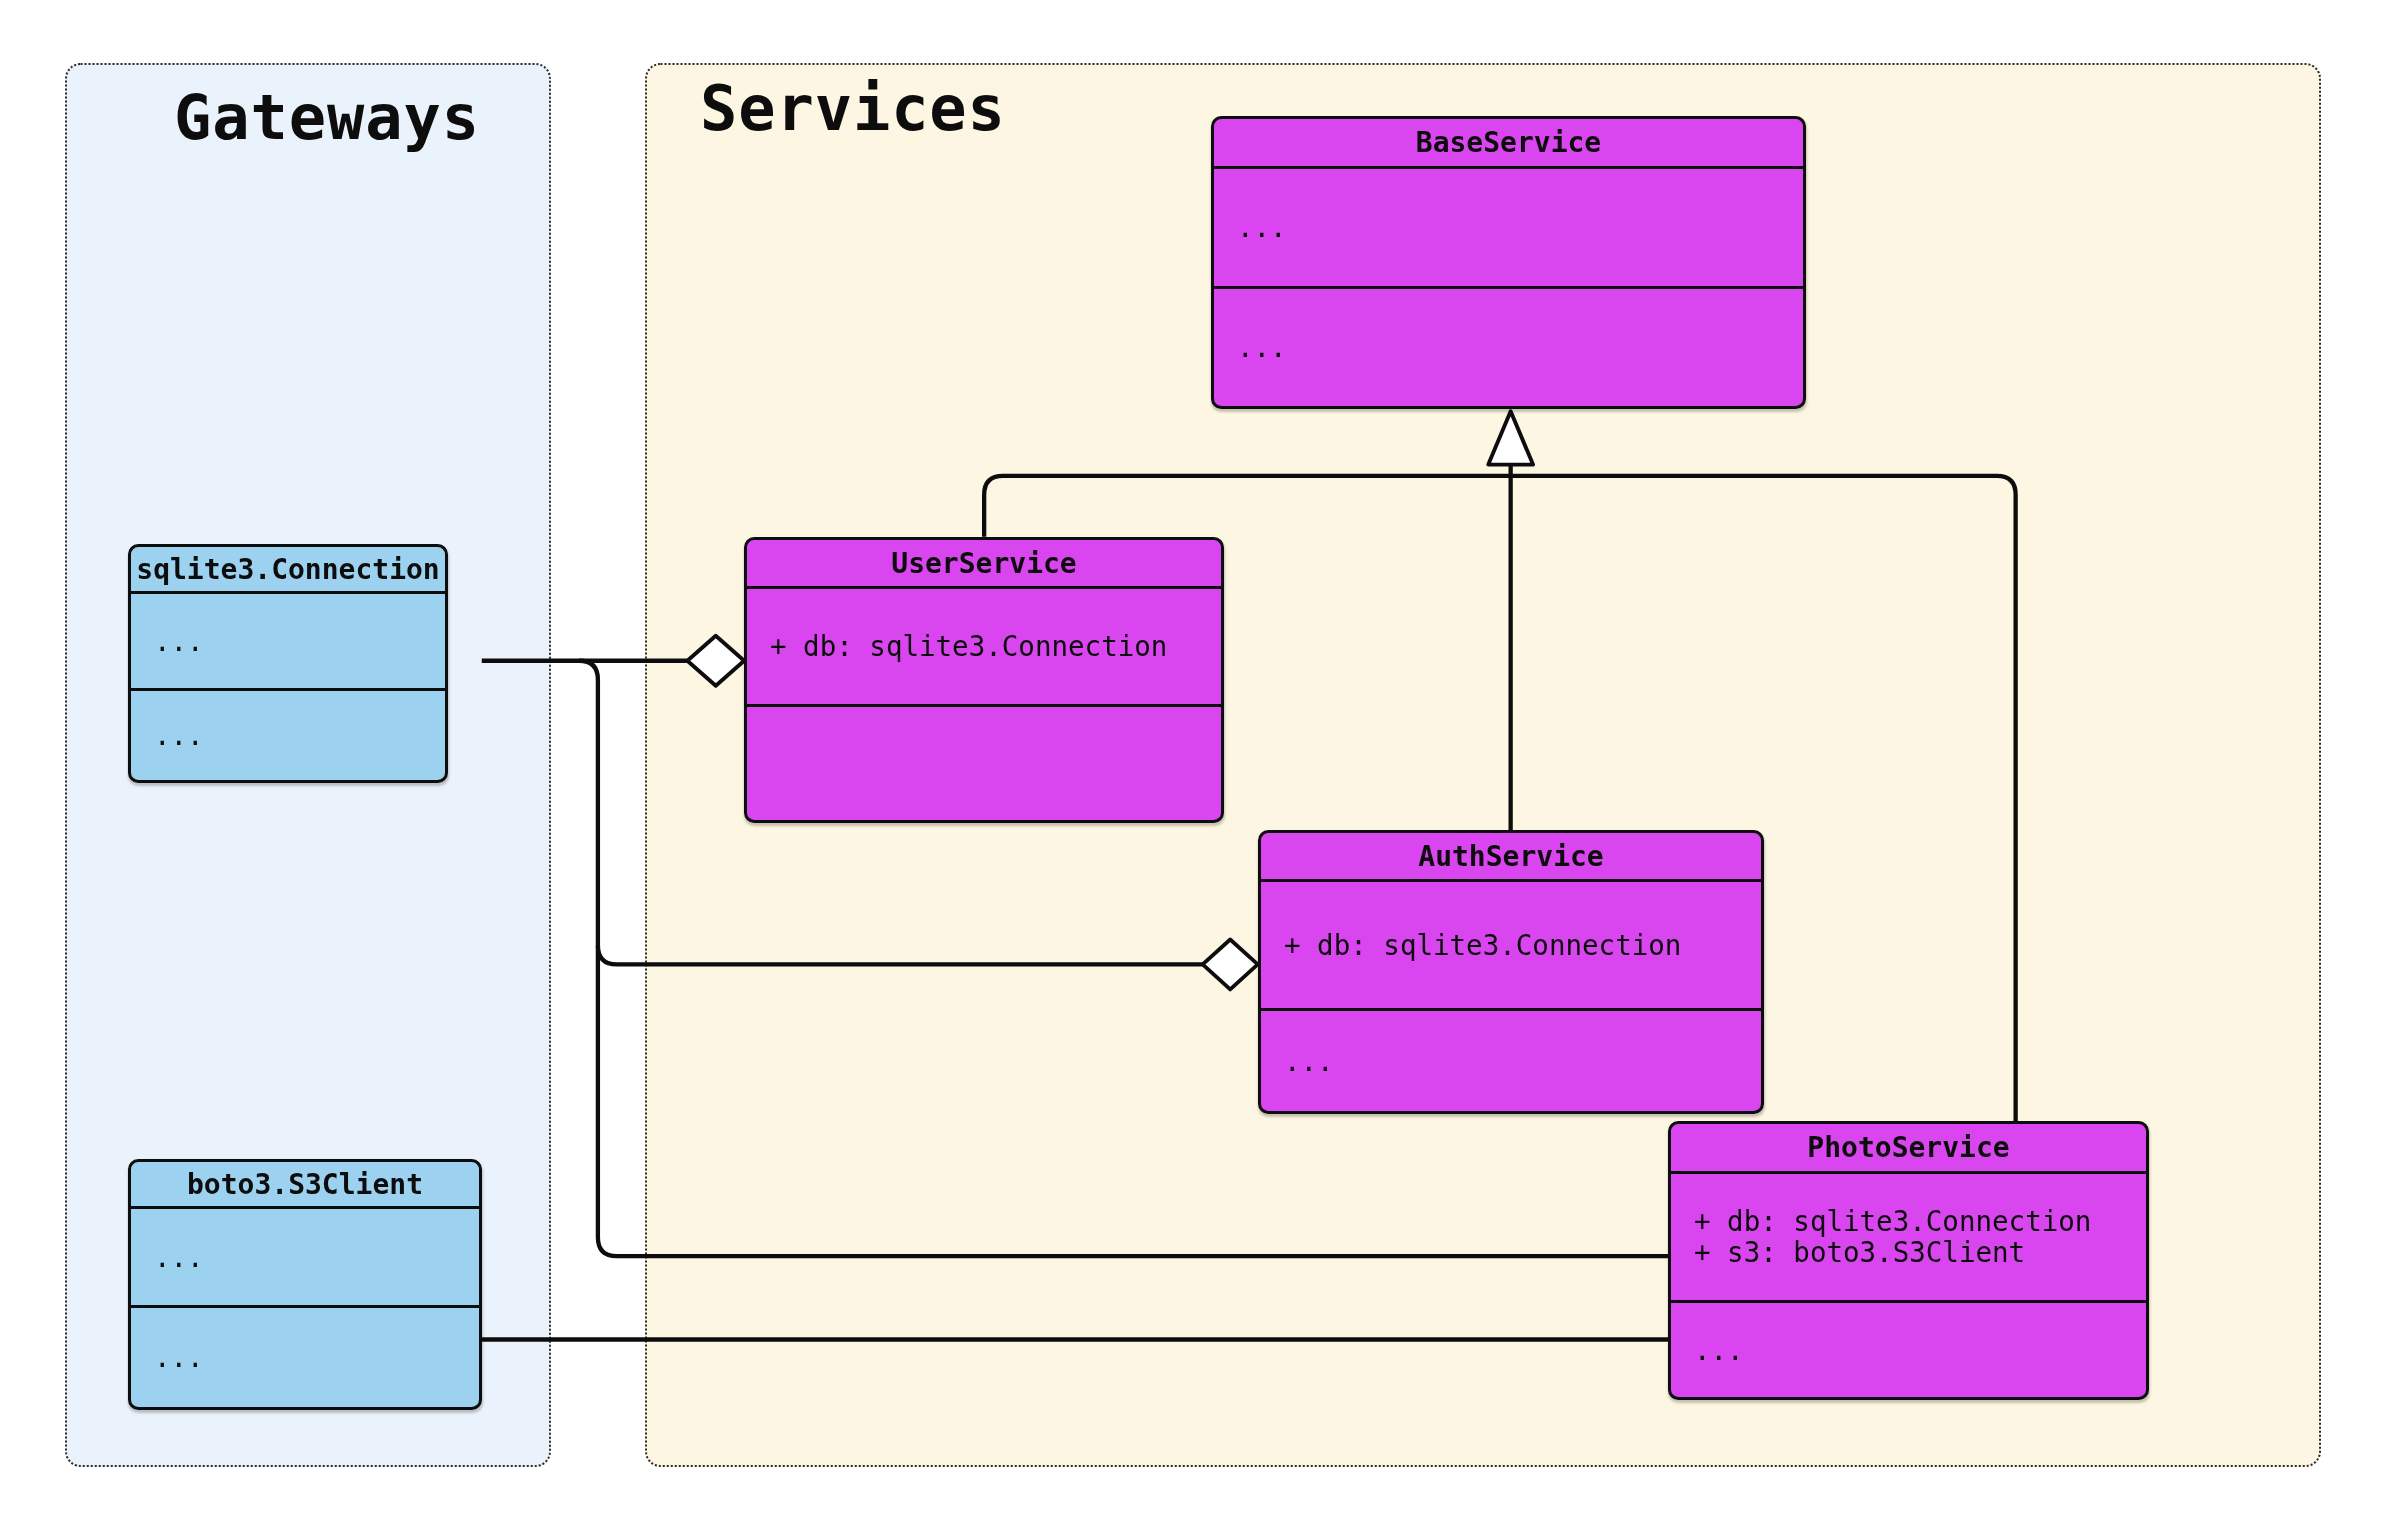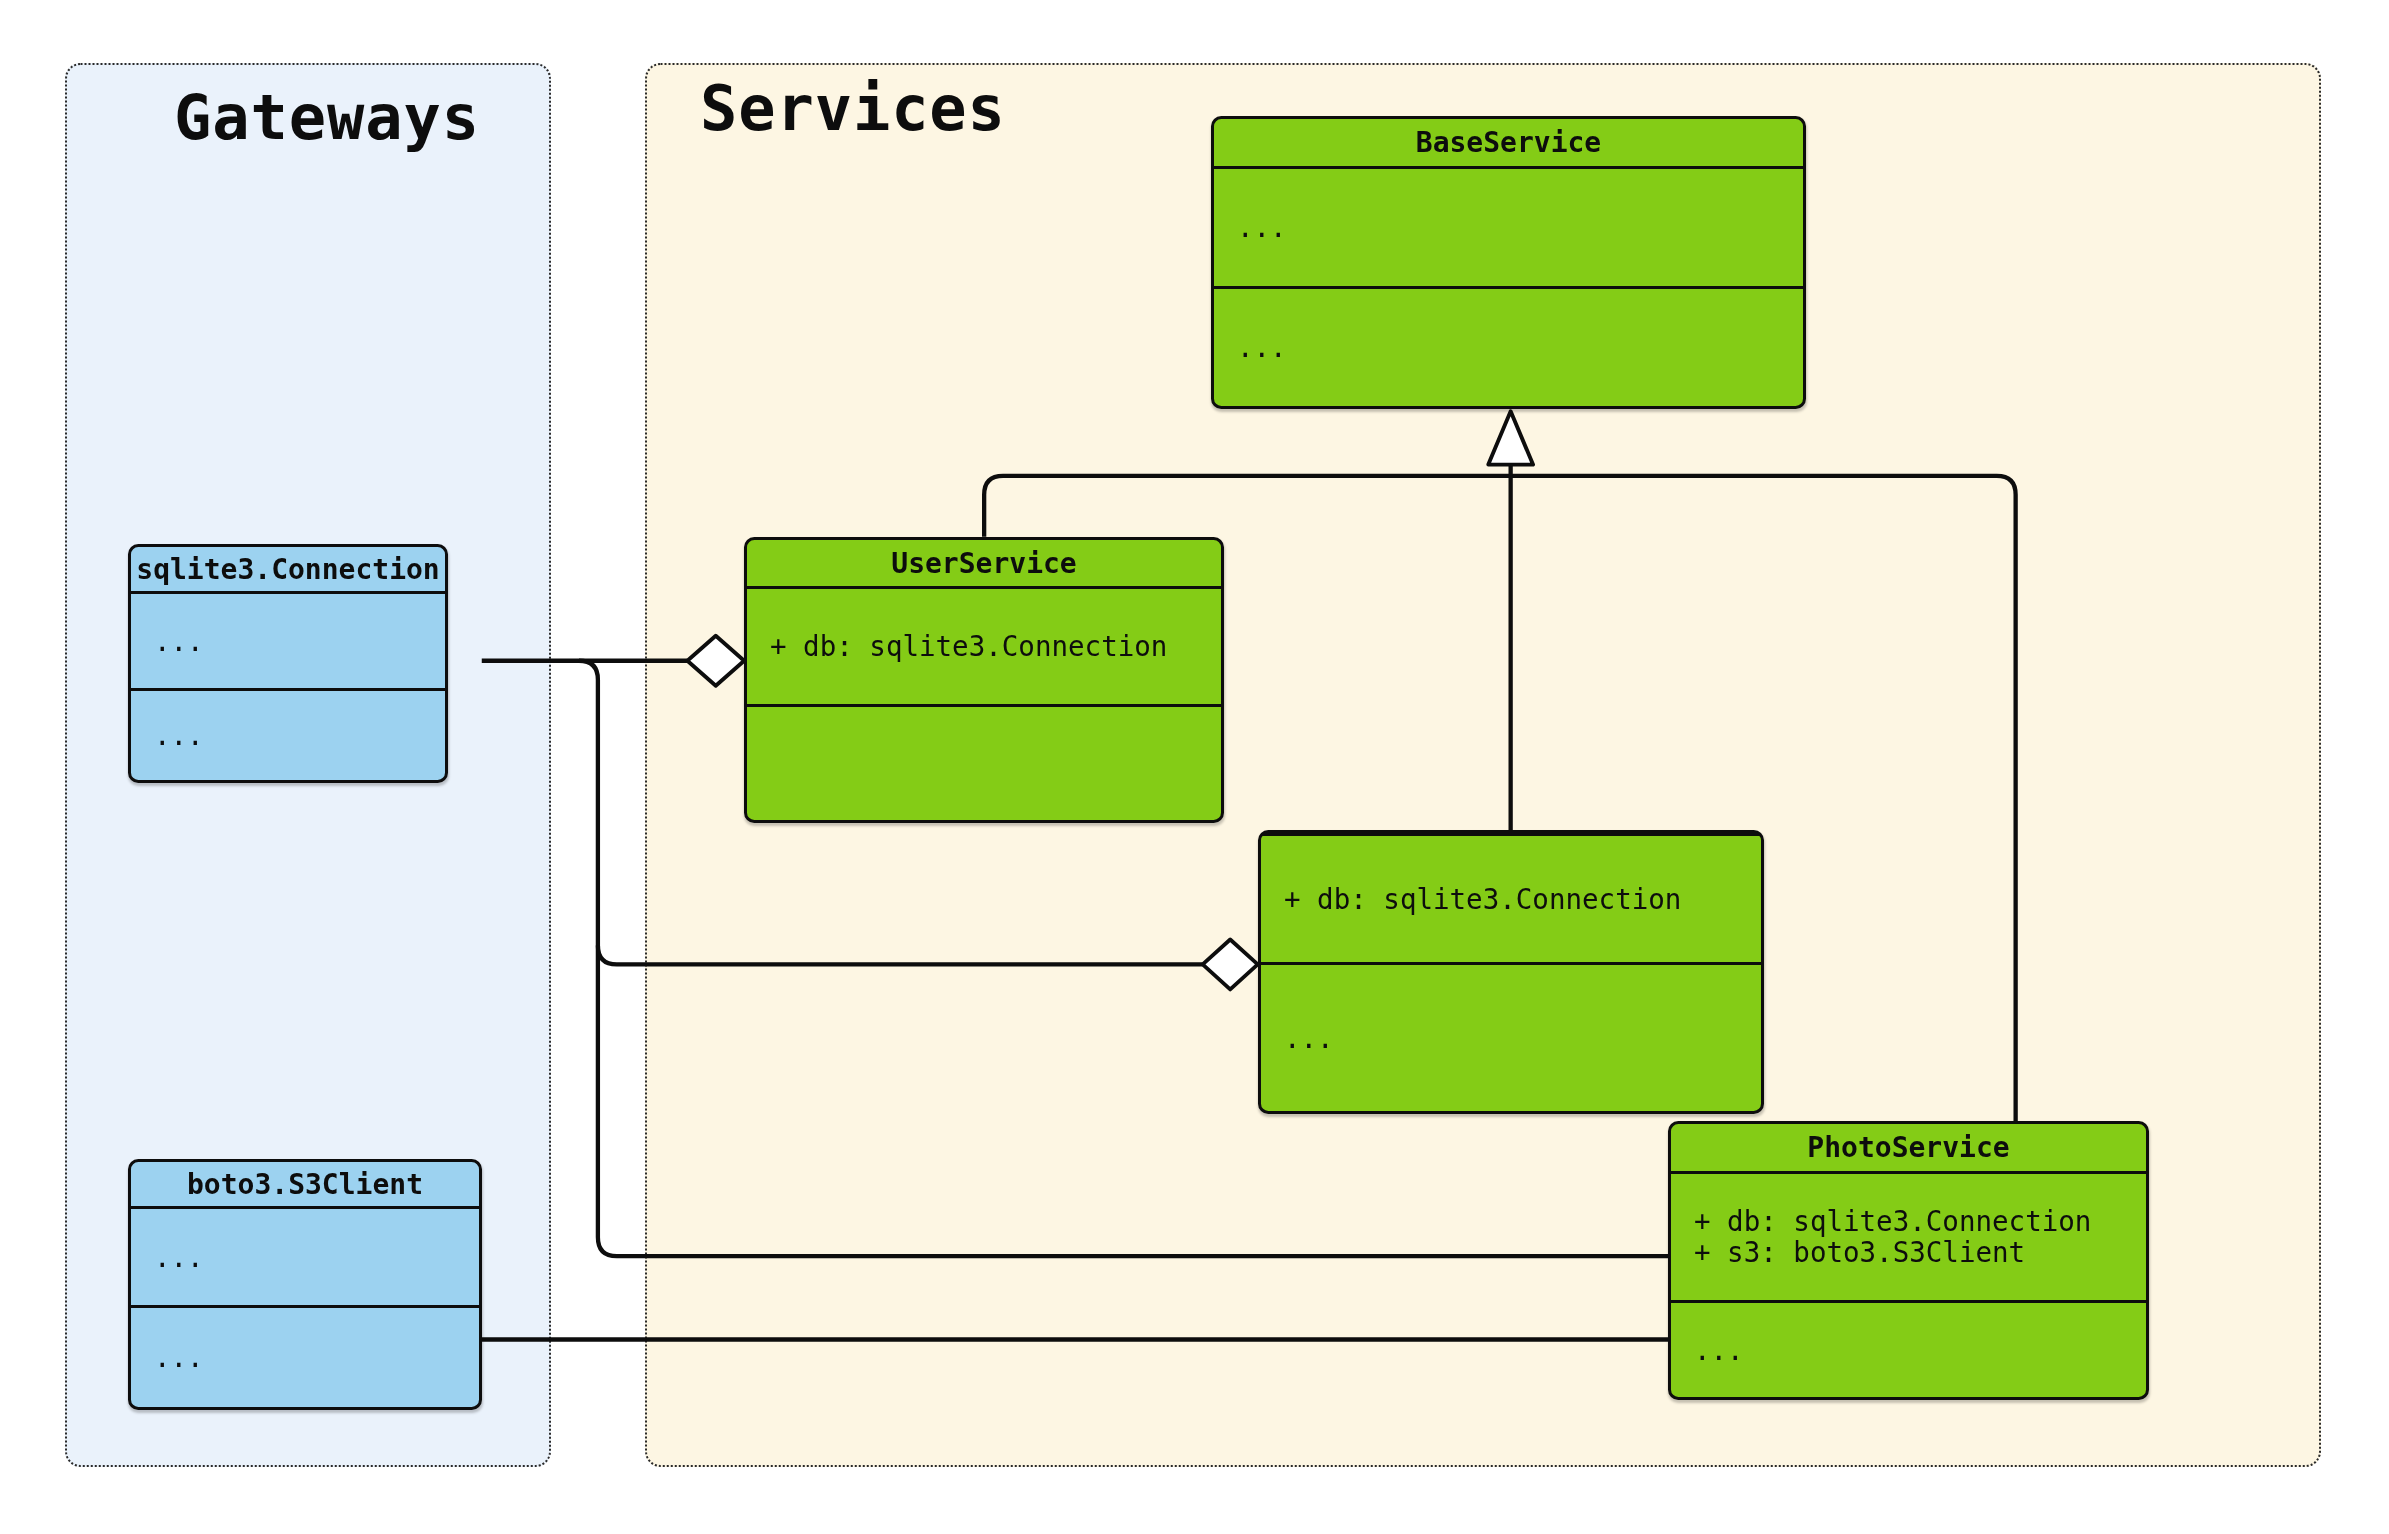--- a/index.html
+++ b/index.html
@@ -72,21 +72,21 @@
   .uml-box {
     position: absolute;
     box-sizing: border-box;
     border: 3.4px solid #0D0D0D;
     border-radius: 10.3px;
     display: flex;
     flex-direction: column;
     box-shadow: 0.9px 2.6px 2.6px rgba(0,0,0,0.22);
     color: #0D0D0D;
   }
-  .uml-box.yellow { background: #84cc16; }
+  .uml-box.yellow { background: #d946ef; }
   .uml-box.blue   { background: #9CD2F0; }
 
   .uml-title {
     flex: 0 0 auto;
     display: flex;
     align-items: center;
     justify-content: center;
     font-size: 28px;
     font-weight: bold;
     white-space: nowrap;
@@ -174,20 +174,21 @@
 
   <div class="uml-box yellow" id="box-user">
     <div class="uml-title">UserService</div>
     <div class="uml-sec uml-attrs">
       <div>+ db: sqlite3.Connection</div>
     </div>
     <div class="uml-sec uml-methods"></div>
   </div>
 
   <div class="uml-box yellow" id="box-auth">
+    <div class="uml-title">AuthService</div>
     <div class="uml-sec uml-attrs">
       <div>+ db: sqlite3.Connection</div>
     </div>
     <div class="uml-sec uml-methods">
       <div>...</div>
     </div>
   </div>
 
   <div class="uml-box yellow" id="box-photo">
     <div class="uml-title">PhotoService</div>

